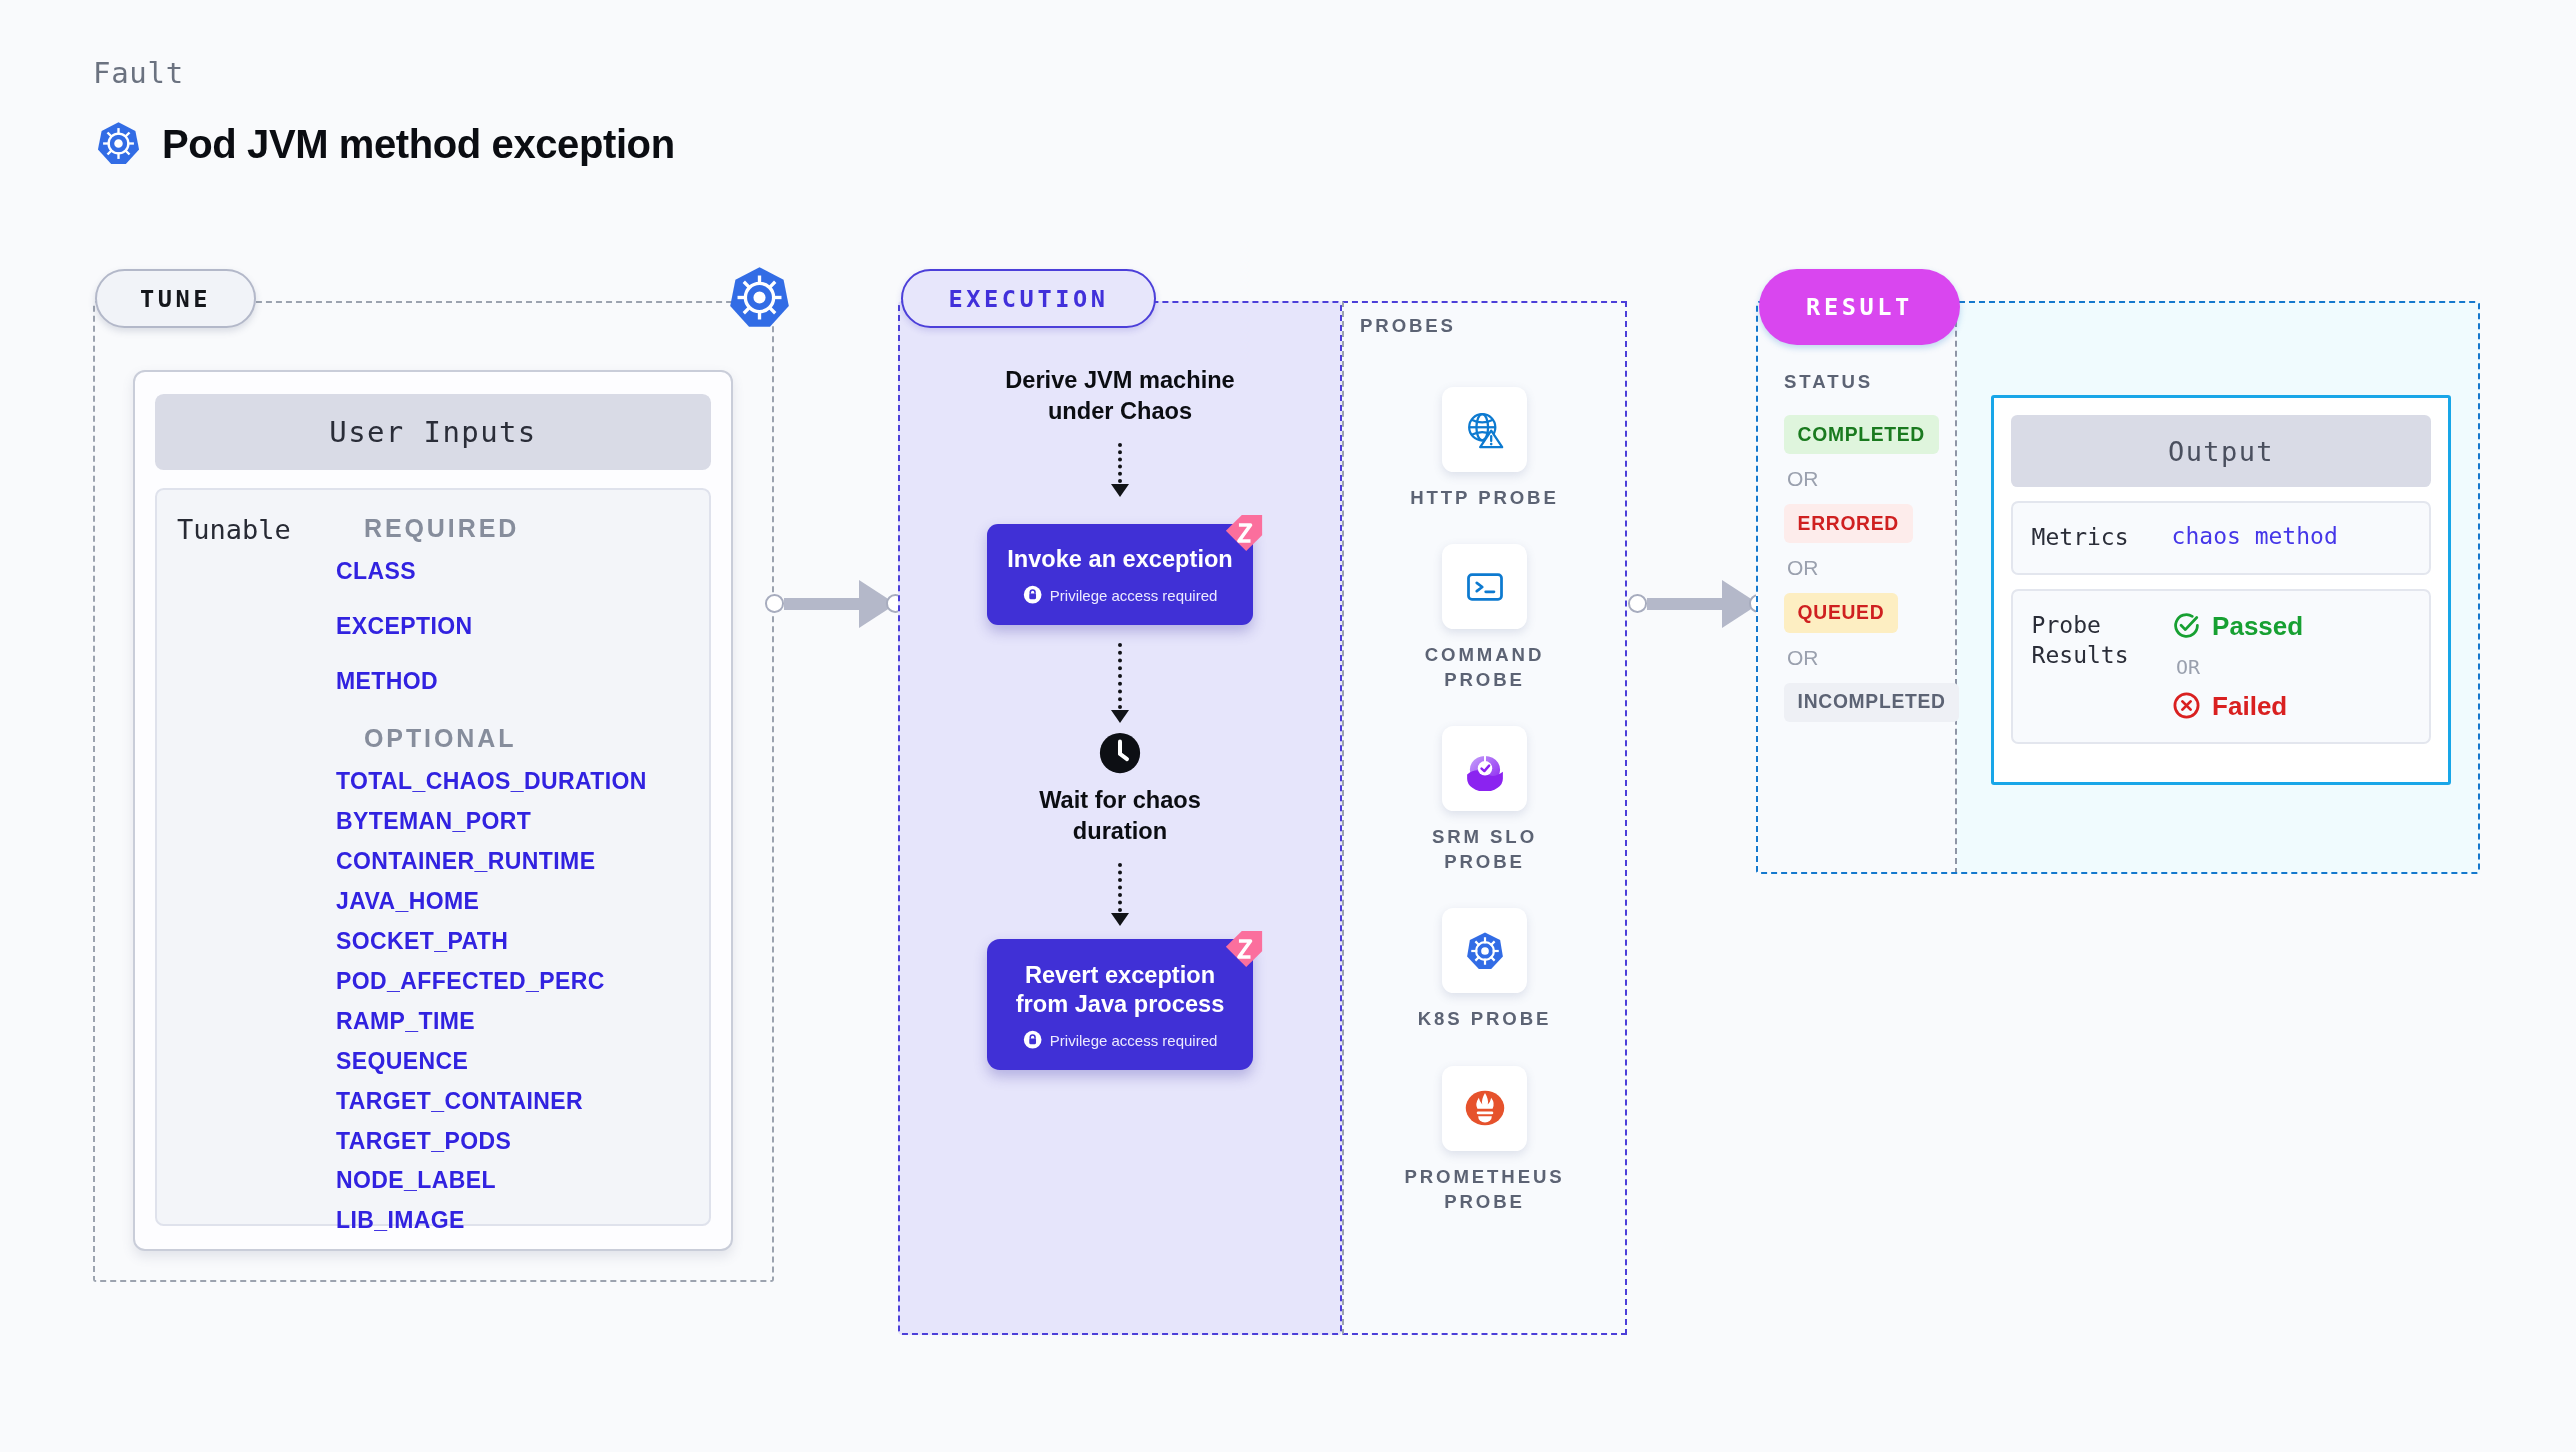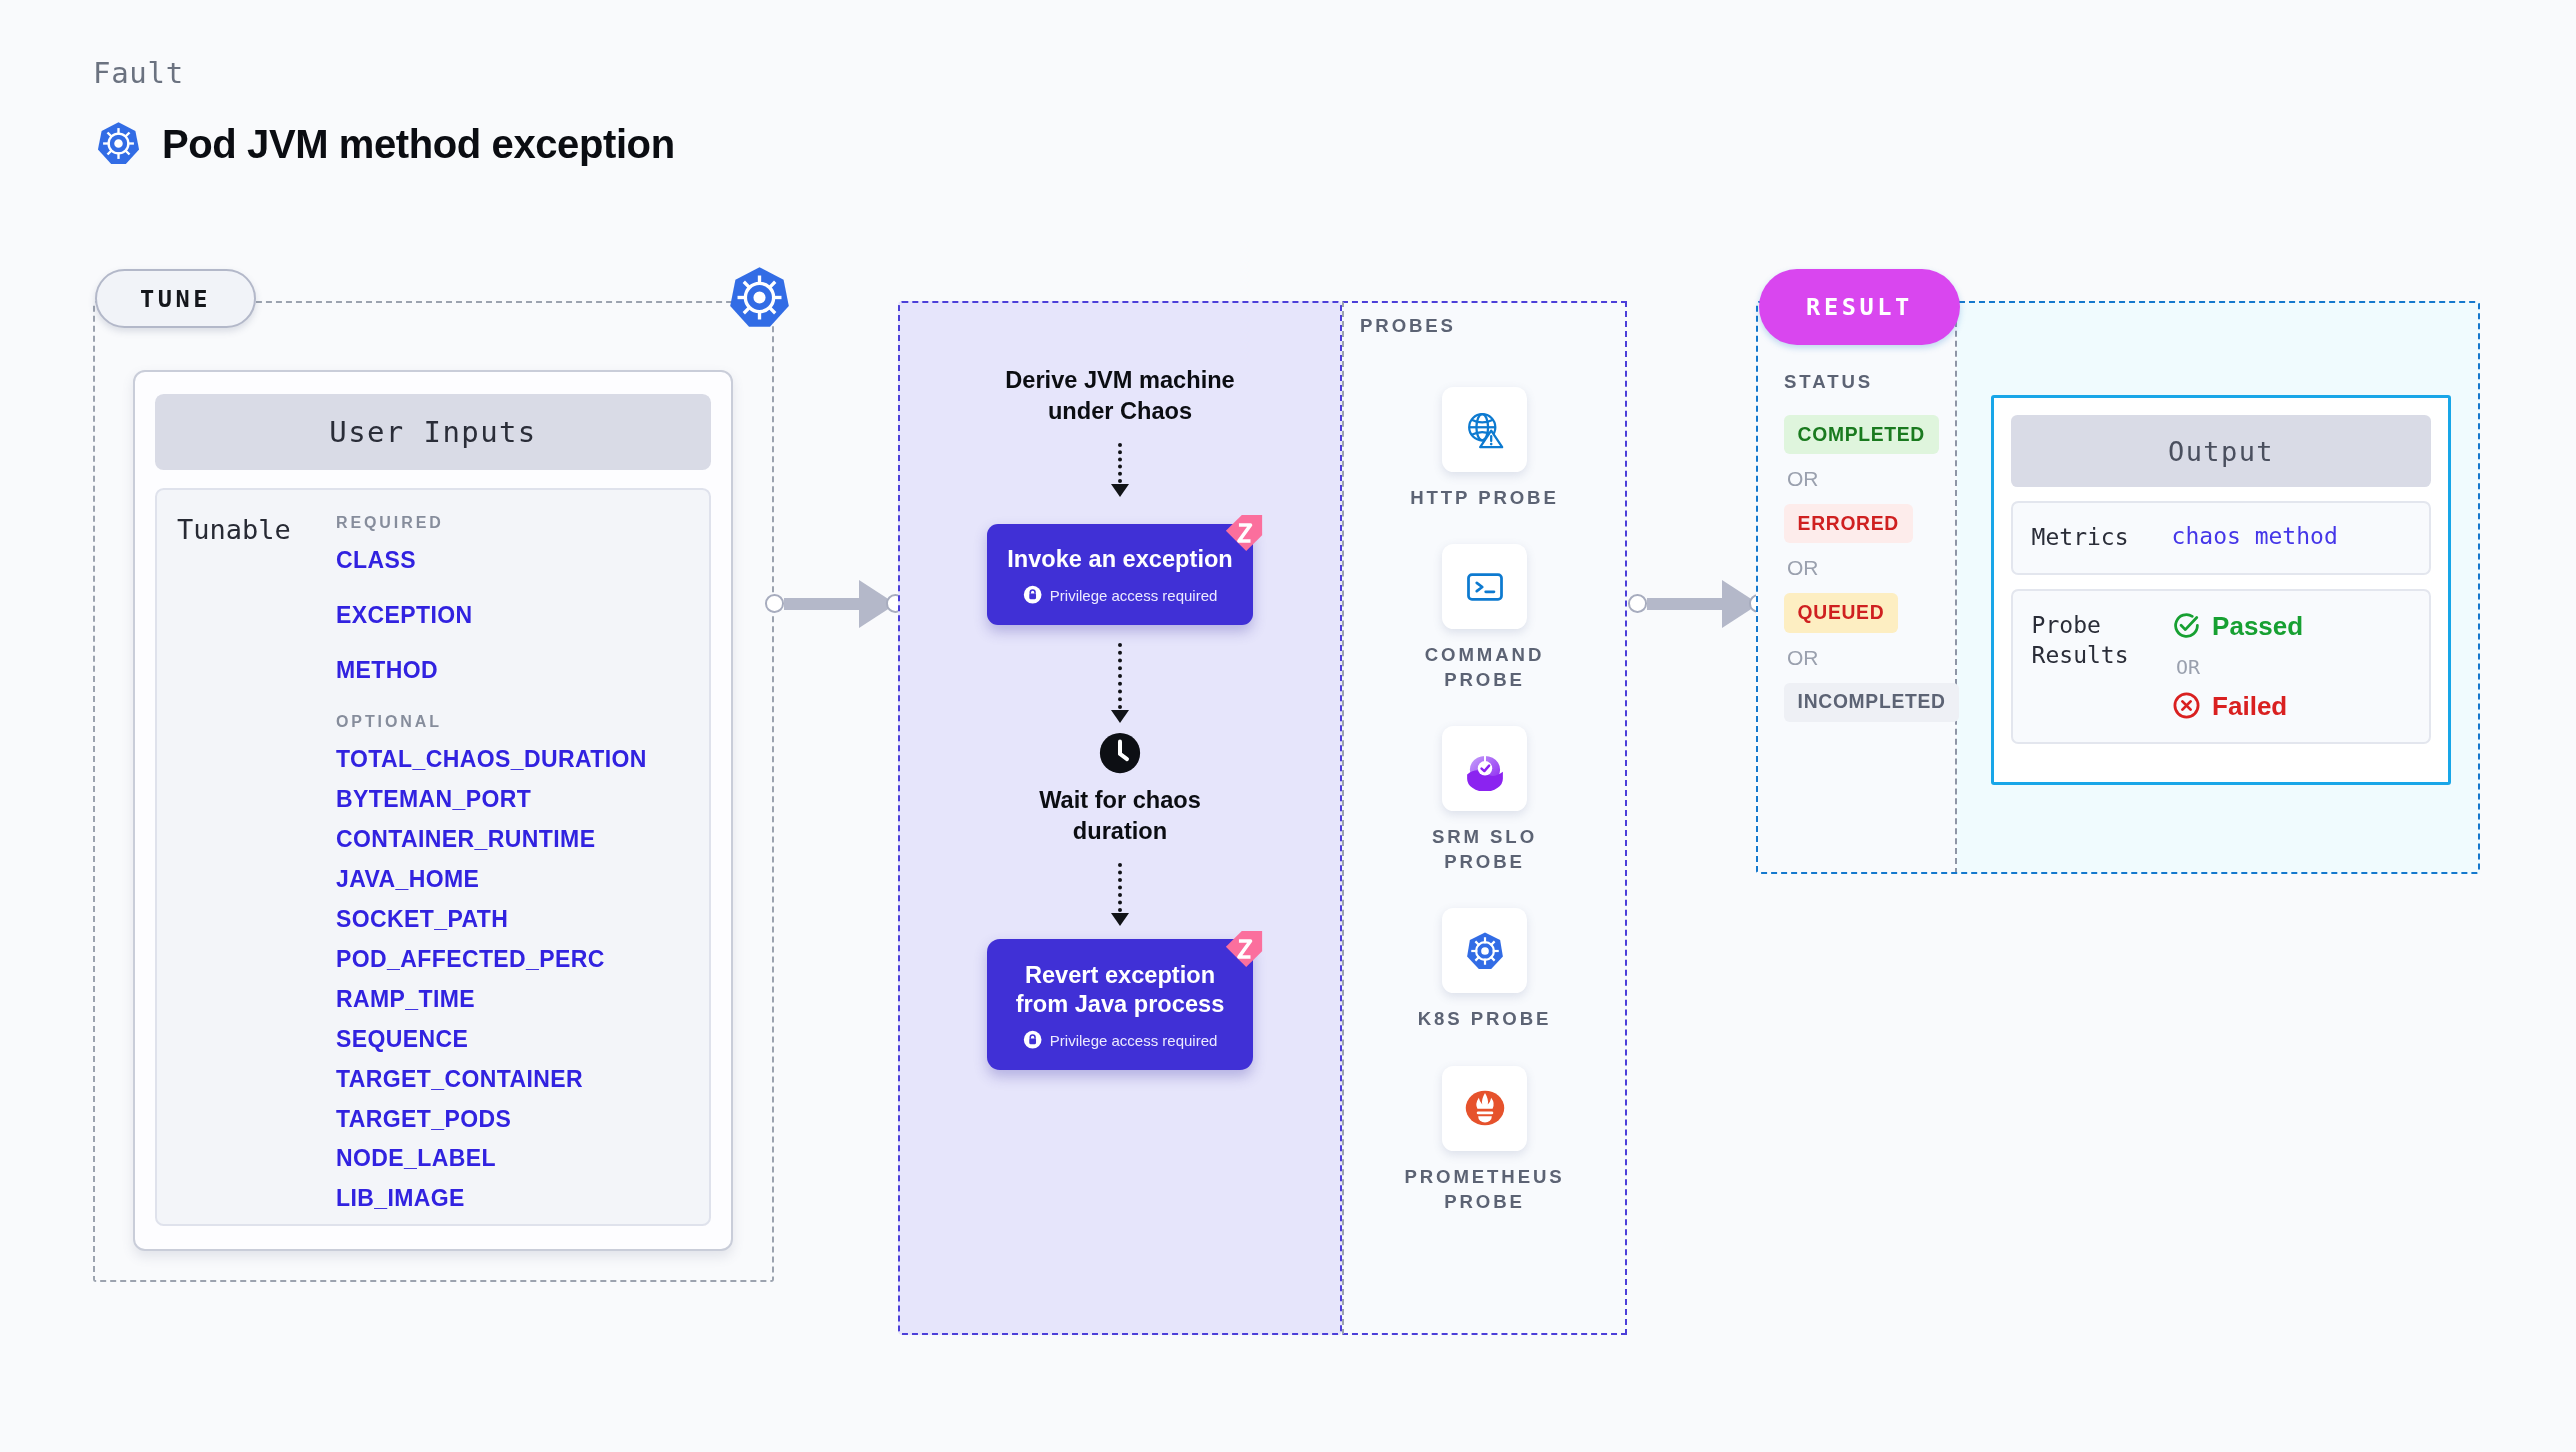--- a/index.html
+++ b/index.html
@@ -52,22 +52,22 @@
     margin: 18.6px 20px 21.5px 20px; height: 738px;
     background: #f3f5f9; border: 2.1px solid #dfe2ec; border-radius: 8.6px;
     display: flex; padding: 24px 0 0 0;
   }
   .tunable-label {
     width: 179px; padding-left: 20px;
     font-family: "DejaVu Sans Mono", monospace; font-size: 27px; color: #272a34;
   }
   .param-col { flex: 1; padding-right: 14.3px; }
   .grp-label {
-    font-family: "Liberation Sans", sans-serif; font-size: 16px; font-weight: bold;
-    color: #868d9c; letter-spacing: 2.9px; margin-bottom: 15.8px;
+    font-family: "Liberation Sans", sans-serif; font-size: 25px; font-weight: bold;
+    color: #868d9c; letter-spacing: 2.9px; margin-bottom: 15.8px; margin-left: 28px;
   }
   .grp-label.opt { margin-top: 13px; }
   .param {
     font-family: "Liberation Sans", sans-serif; font-size: 23px; font-weight: bold;
     color: #3122e0; letter-spacing: 0.4px; line-height: 1.05;
   }
   .req-list .param { margin-bottom: 31px; }
   .opt-list .param { margin-bottom: 15.8px; }
 
   
@@ -271,20 +271,21 @@
   </div>
 
   <div class="conn" style="left:765px; top:582px; width:140px;">
     <div class="dot"></div>
     <div class="bar"></div>
     <div class="head"></div>
     <div class="dot" style="margin-left:-10px;"></div>
   </div>
 
   <div class="exec-area"></div>
+  <div class="sect-badge exec-badge">EXECUTION</div>
 
   <div class="flow">
     <div class="flow-text" id="step1">Derive JVM machine<br>under Chaos</div>
 
     <div class="dotted-arrow" style="margin-top:15.8px;">
       <div class="line" style="height:40px;"></div>
         <div class="tip"></div>
     </div>
 
     <div class="act-box" style="margin-top:27px;border-radius:11px;">

